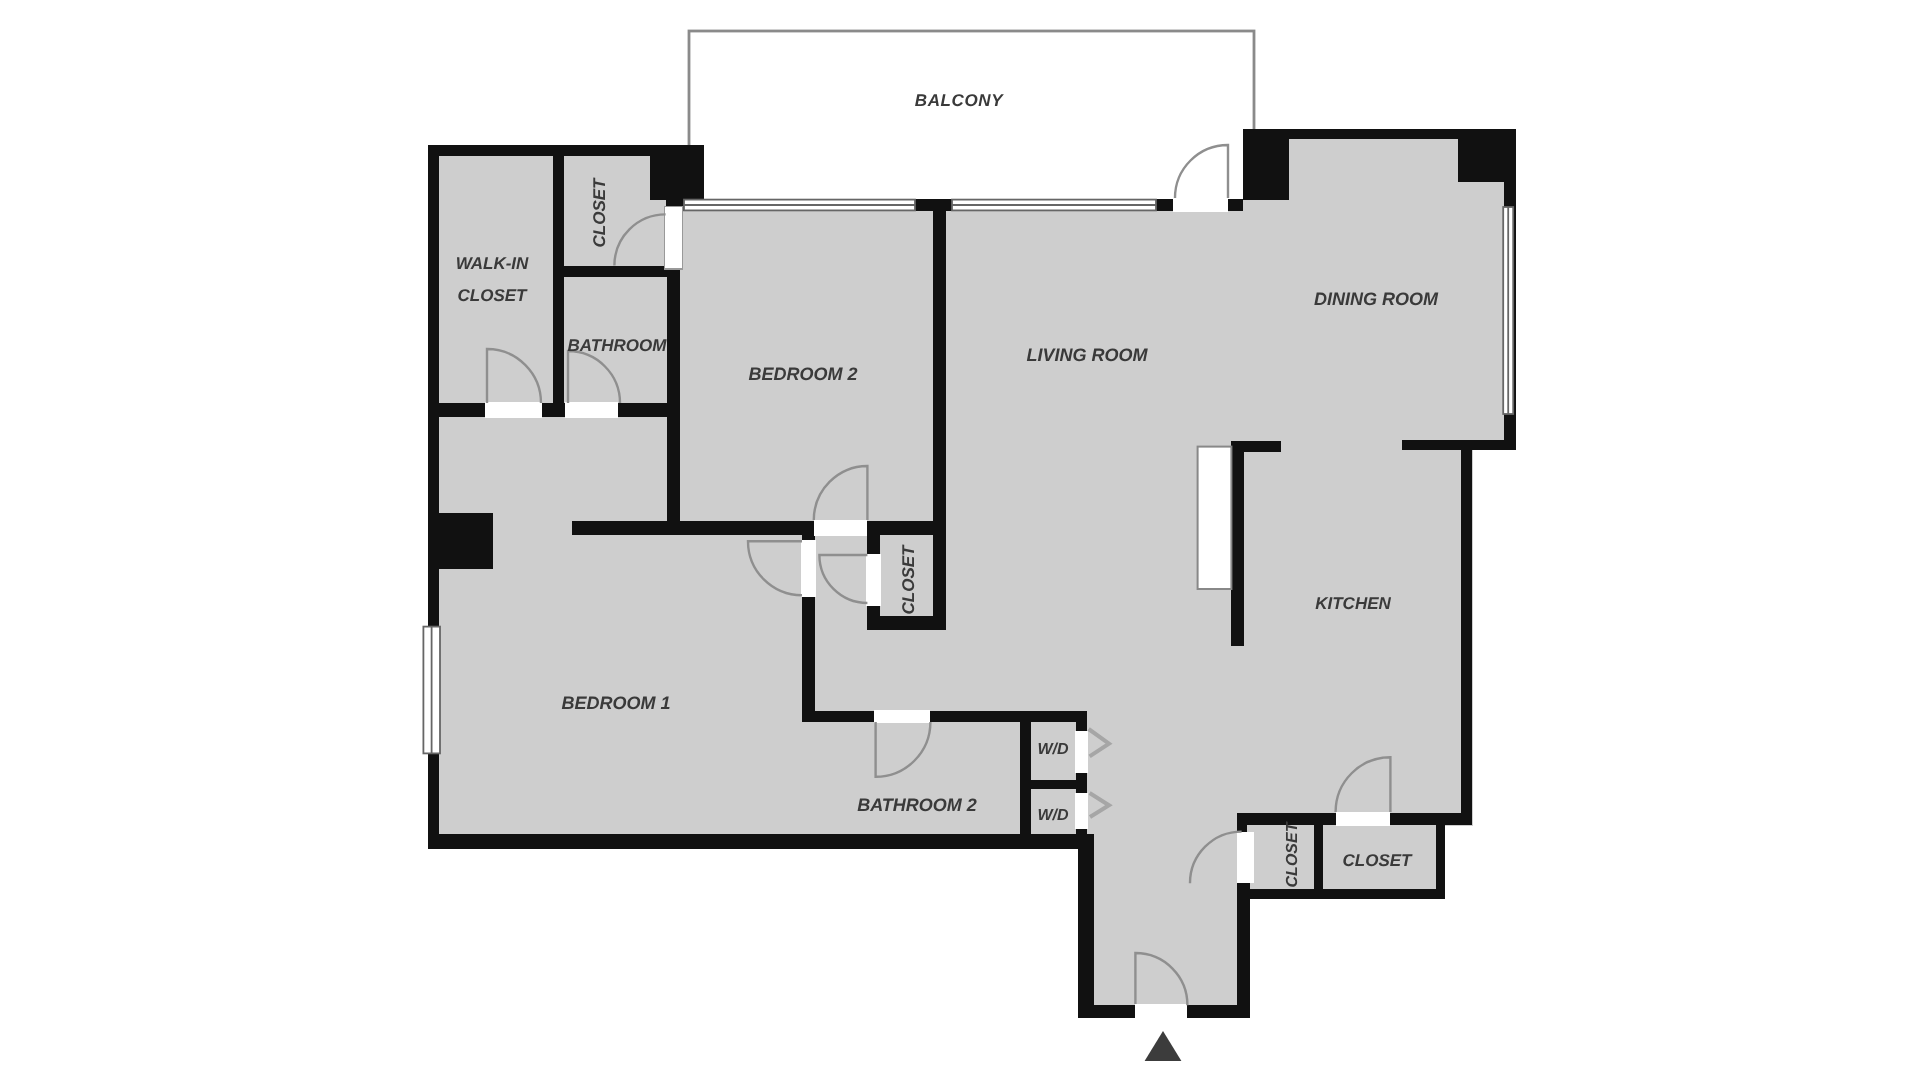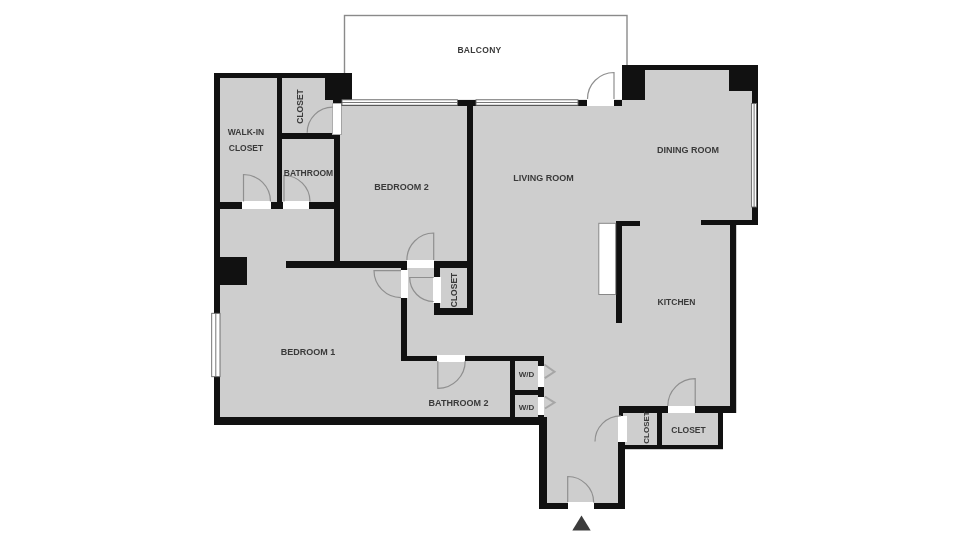--- a/index.html
+++ b/index.html
@@ -1,16 +1,16 @@
 <!DOCTYPE html>
 <html><head>
 <meta charset="utf-8">
 <style>
   html,body{margin:0;padding:0;background:#fff;}
-  .wrap{width:960px;height:540px;position:relative;overflow:hidden;background:#3b82f6;}
+  .wrap{width:960px;height:540px;position:relative;overflow:hidden;background:#3b82f6;font-style:italic;}
   text{font-family:"Liberation Sans",sans-serif;font-weight:bold;fill:#3a3a3a;}
 </style>
 </head>
 <body>
 <div class="wrap">
 <svg width="960" height="540" viewBox="0 0 960 540">
 
   <rect x="0" y="0" width="960" height="540" fill="#ffffff"></rect>
 
   <rect x="344.5" y="15.5" width="282.5" height="85" fill="#ffffff" stroke="#8a8a8a" stroke-width="1.4"></rect>

